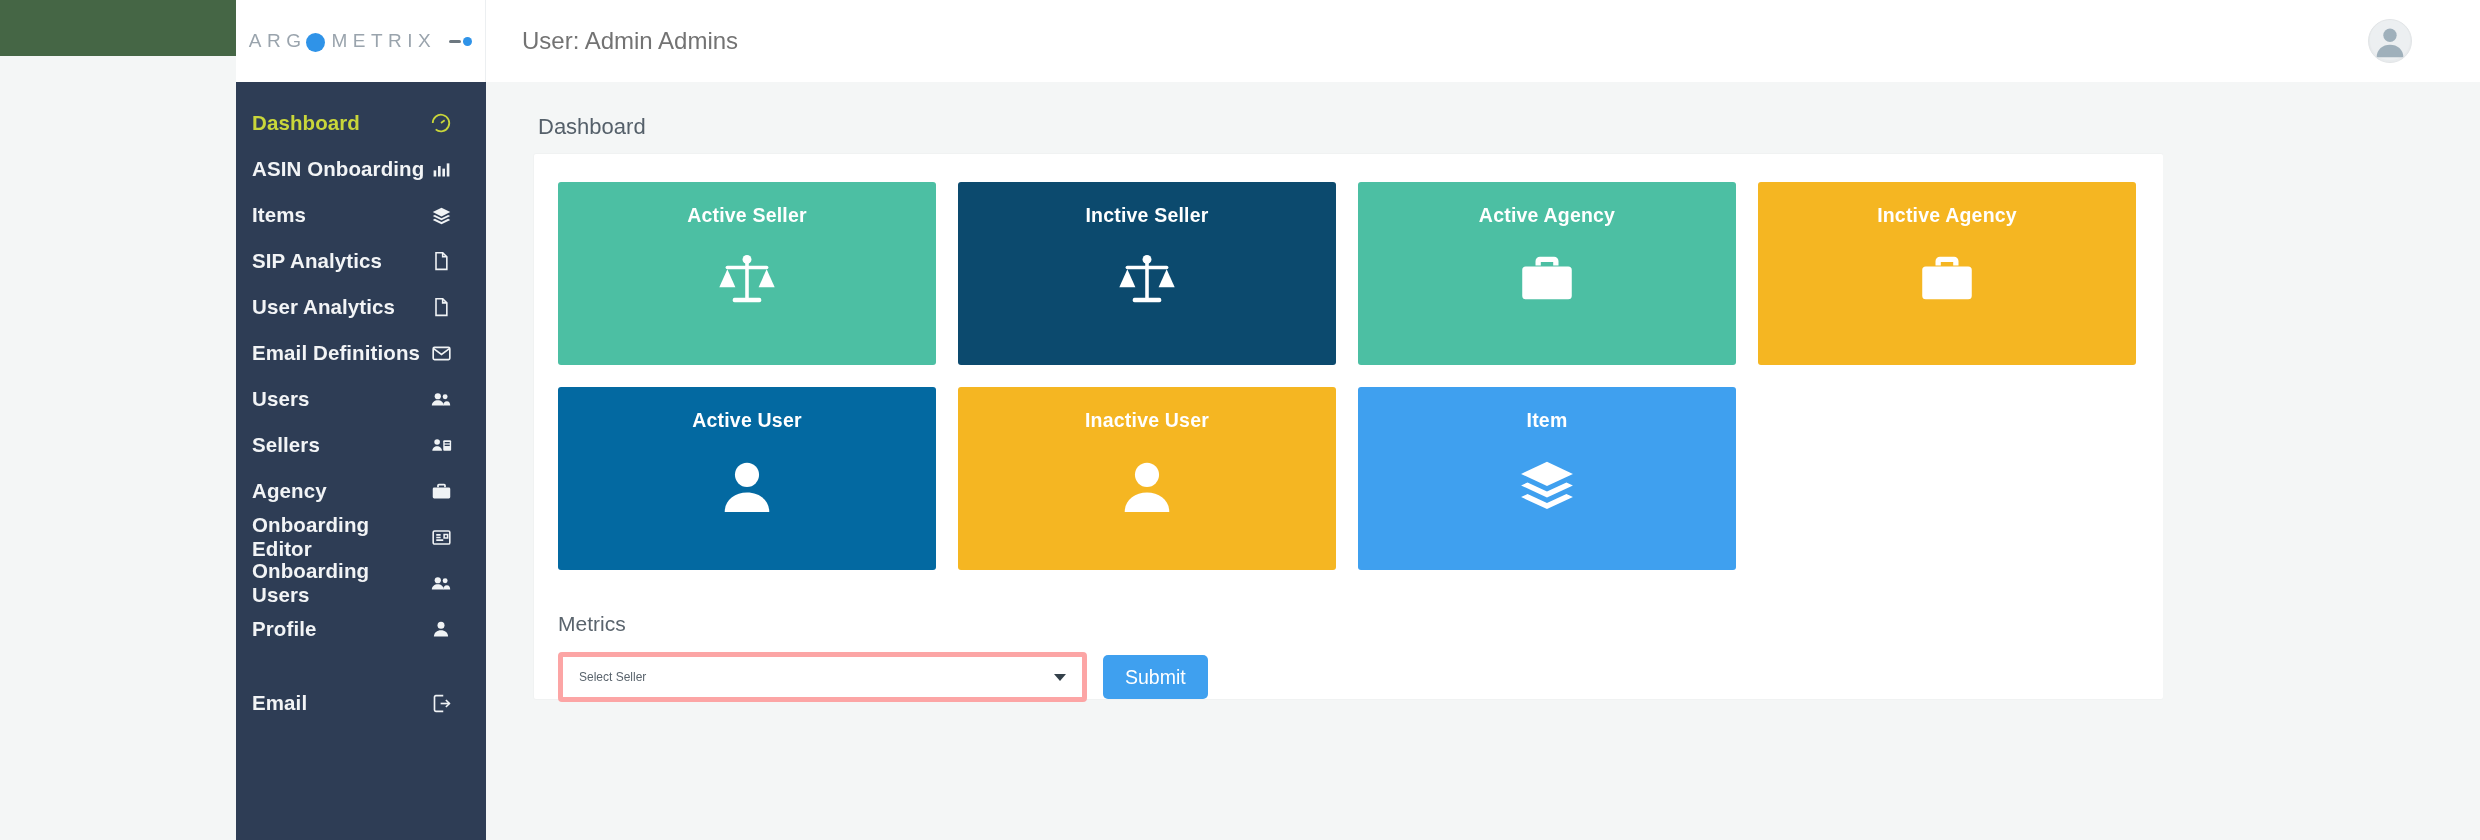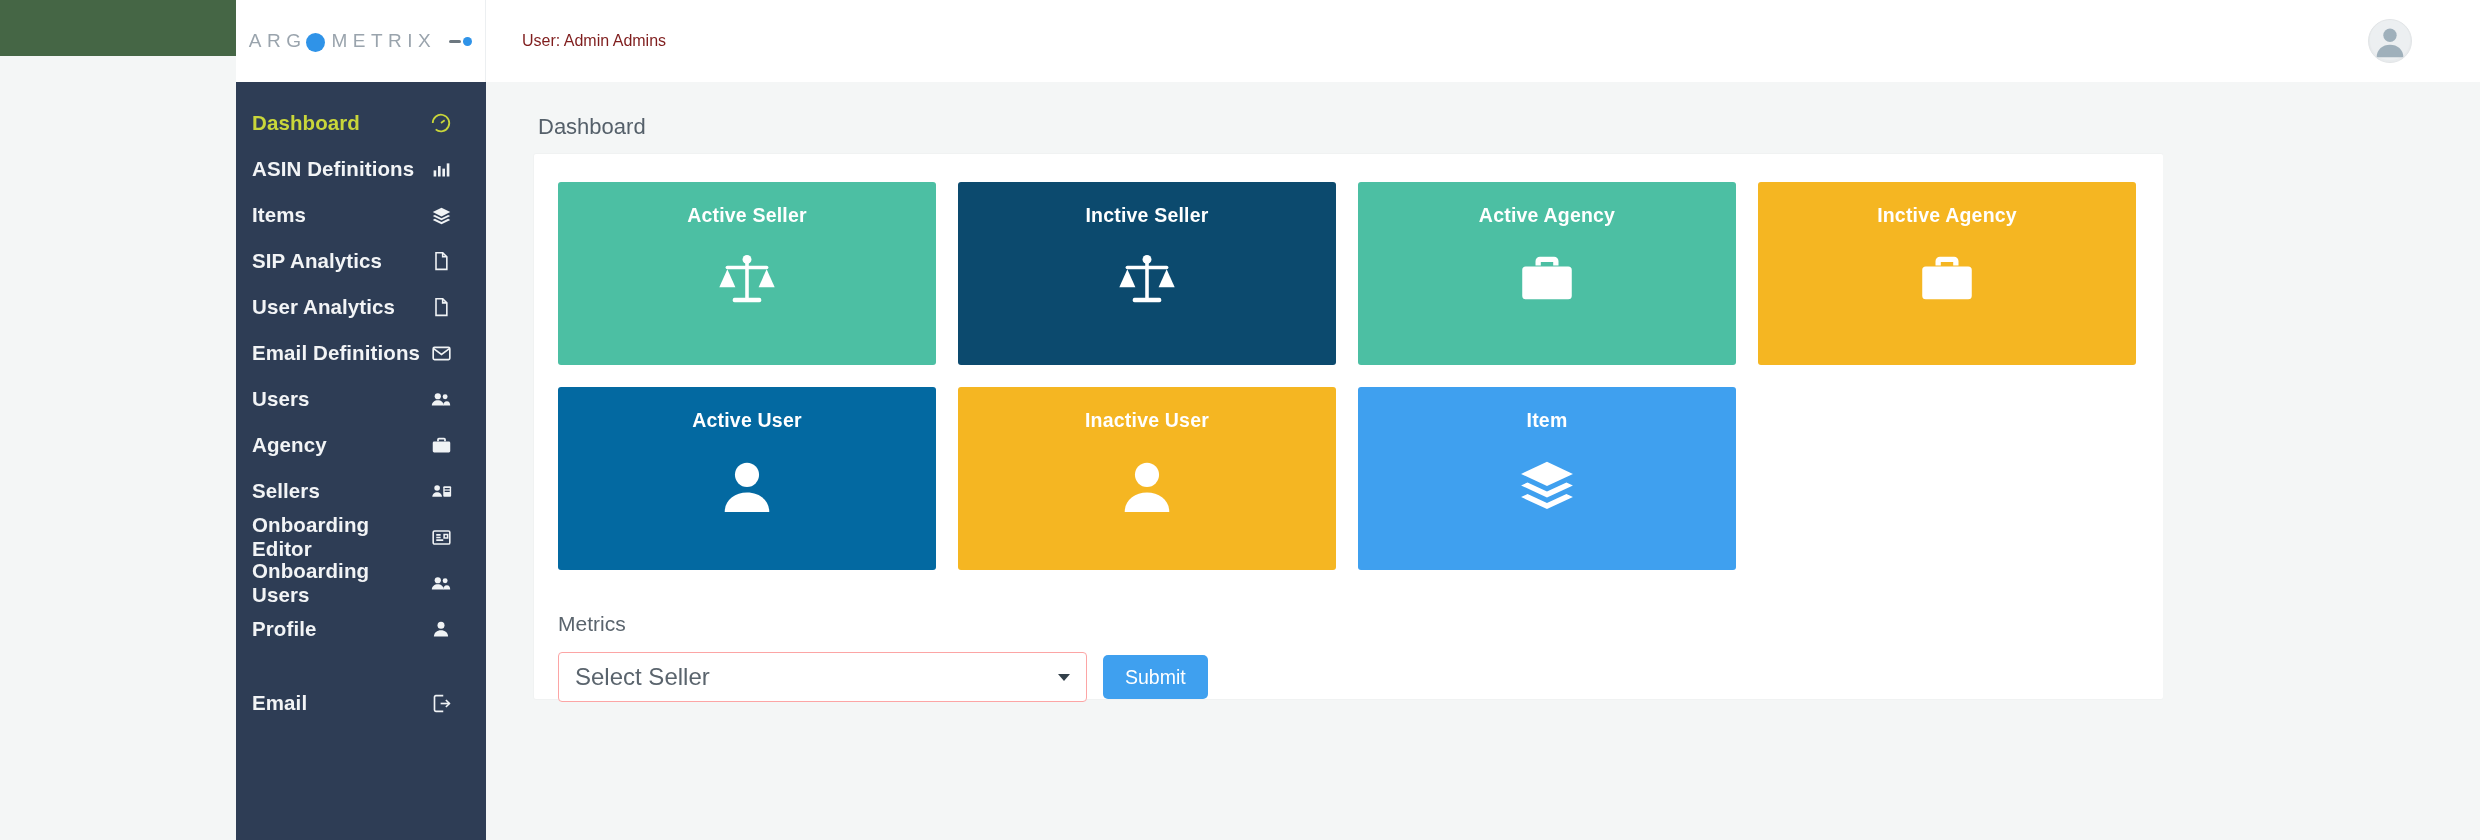--- a/index.html
+++ b/index.html
@@ -36,21 +36,21 @@
     background:#2f93e8; position:relative; top:1px;
   }
   .collapse-arrow {
     display:flex; align-items:center; gap:2px;
   }
   .collapse-arrow .bar { width:12px; height:3px; background:#6d7880; border-radius:2px; }
   .collapse-arrow .dot { width:9px; height:9px; border-radius:50%; background:#2f93e8; }
 
   .user-zone {
     flex:1; display:flex; align-items:center; padding-left:36px;
-    font-size:16px; color:#7f1d1d; background:#fff;
+    font-size:24px; color:#737373; background:#fff;
   }
   .avatar-zone {
     width:180px; display:flex; align-items:center; justify-content:center; background:#fff;
   }
   .avatar {
     width:44px; height:44px; border-radius:50%; background:#e8ebed;
     display:flex; align-items:flex-end; justify-content:center; overflow:hidden;
     border:1px solid #e2e5e7;
   }
   .avatar-wrap { position:relative; width:44px; height:44px; display:flex; align-items:center; justify-content:center; }
@@ -93,23 +93,23 @@
   .tile-label {
     margin-top:22px; font-size:19.5px; color:#ffffff; font-weight:700; letter-spacing:.2px;
   }
   .tile-icon { margin-top:28px; }
   .tile-icon svg { display:block; fill:#ffffff; }
 
   .metrics-area { padding:42px 24px 0 24px; }
   .metrics-label { font-size:21px; color:#5a646d; margin-bottom:16px; }
   .metrics-row { display:flex; align-items:center; gap:16px; }
   .select-box {
-    width:529px; height:50px; border:1px solid #fca5a5; border-radius:4px;
+    width:529px; height:50px; border:5px solid #fca5a5; border-radius:4px;
     background:#fff; display:flex; align-items:center; justify-content:space-between;
-    padding:0 16px; font-size:24px; color:#5a646d; cursor:pointer;
+    padding:0 16px; font-size:12px; color:#5a646d; cursor:pointer;
   }
   .chev { width:0;height:0;border-left:6px solid transparent;border-right:6px solid transparent;border-top:7px solid #33404a; }
   .submit-btn {
     height:44px; padding:9px 22px; background:#3fa0ef; color:#fff; border:none;
     border-radius:5px; font-size:19.5px; font-family:"Liberation Sans",sans-serif;
     cursor:pointer; font-weight:400;
   }
   .right-gutter {
     position:absolute; left:2163px; top:82px; width:317px; height:758px; background:#f4f6f6;
   }
@@ -169,21 +169,21 @@
       <span class="nav-label">Dashboard</span>
       <span class="nav-icon">
         <svg width="22" height="22" viewBox="0 0 24 24" fill="none" stroke="#c9d63a" stroke-width="1.9">
           <path d="M3 12a9 9 0 1 1 3.2 6.9"></path>
             <path d="M12 12l4-3"></path>
         </svg>
       </span>
     </div>
 
     <div class="nav-item">
-      <span class="nav-label">ASIN Definitions</span>
+      <span class="nav-label">ASIN Onboarding</span>
       <span class="nav-icon">
         <svg width="21" height="21" viewBox="0 0 24 24" fill="#f0f3f5">
           <rect x="3" y="13" width="3" height="7"></rect>
             <rect x="8" y="8" width="3" height="12"></rect>
           <rect x="13" y="11" width="3" height="9"></rect>
             <rect x="18" y="5" width="3" height="15"></rect>
         </svg>
       </span>
     </div>
 
@@ -230,43 +230,43 @@
     </div>
 
     <div class="nav-item">
       <span class="nav-label">Users</span>
       <span class="nav-icon">
         <svg width="22" height="22" viewBox="0 0 24 24" fill="#f0f3f5">
           <circle cx="8.5" cy="9" r="3.4"></circle>
             <circle cx="16.5" cy="9.6" r="2.7"></circle>
           <path d="M2 19c0-3.4 3-5.6 6.5-5.6S15 15.6 15 19z"></path>
           <path d="M14.5 19c0-2.6 1.2-4.6 4-4.6 2.4 0 3.5 1.8 3.5 4.6z"></path>
-        </svg>
-      </span>
-    </div>
-
-    <div class="nav-item">
-      <span class="nav-label">Agency</span>
-      <span class="nav-icon">
-        <svg width="21" height="21" viewBox="0 0 24 24" fill="#f0f3f5">
-          <path d="M9 3h6a2 2 0 0 1 2 2v2h-2V5H9v2H7V5a2 2 0 0 1 2-2z"></path>
-          <rect x="2" y="7.5" width="20" height="12.5" rx="1.6"></rect>
         </svg>
       </span>
     </div>
 
     <div class="nav-item">
       <span class="nav-label">Sellers</span>
       <span class="nav-icon">
         <svg width="21" height="21" viewBox="0 0 24 24" fill="#f0f3f5">
           <circle cx="7" cy="8" r="3.2"></circle>
             <path d="M1.5 18c0-3.2 2.5-5.2 5.5-5.2s5.5 2 5.5 5.2z"></path>
           <rect x="14" y="6" width="9" height="12" rx="1.2"></rect>
           <rect x="15.6" y="8" width="5.8" height="1.6" fill="#2e3d55"></rect>
           <rect x="15.6" y="11" width="5.8" height="1.6" fill="#2e3d55"></rect>
+        </svg>
+      </span>
+    </div>
+
+    <div class="nav-item">
+      <span class="nav-label">Agency</span>
+      <span class="nav-icon">
+        <svg width="21" height="21" viewBox="0 0 24 24" fill="#f0f3f5">
+          <path d="M9 3h6a2 2 0 0 1 2 2v2h-2V5H9v2H7V5a2 2 0 0 1 2-2z"></path>
+          <rect x="2" y="7.5" width="20" height="12.5" rx="1.6"></rect>
         </svg>
       </span>
     </div>
 
     <div class="nav-item">
       <span class="nav-label">Onboarding Editor</span>
       <span class="nav-icon">
         <svg width="21" height="21" viewBox="0 0 24 24" fill="none" stroke="#f0f3f5" stroke-width="1.8">
           <rect x="2.5" y="4.5" width="19" height="15" rx="1.6"></rect>
           <path d="M6 9h5M6 12h5M6 15h8M15 8.5h4v4h-4z"></path>

